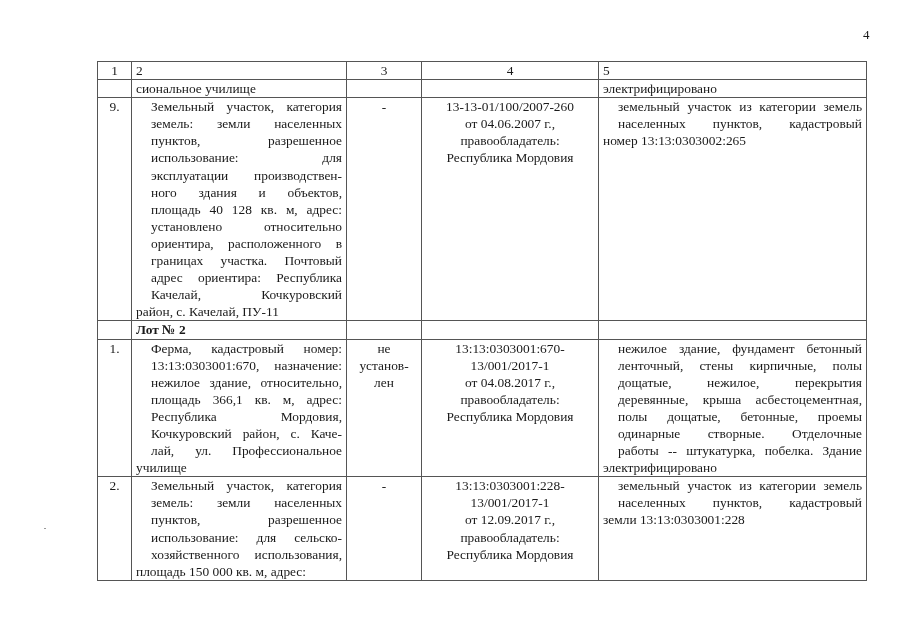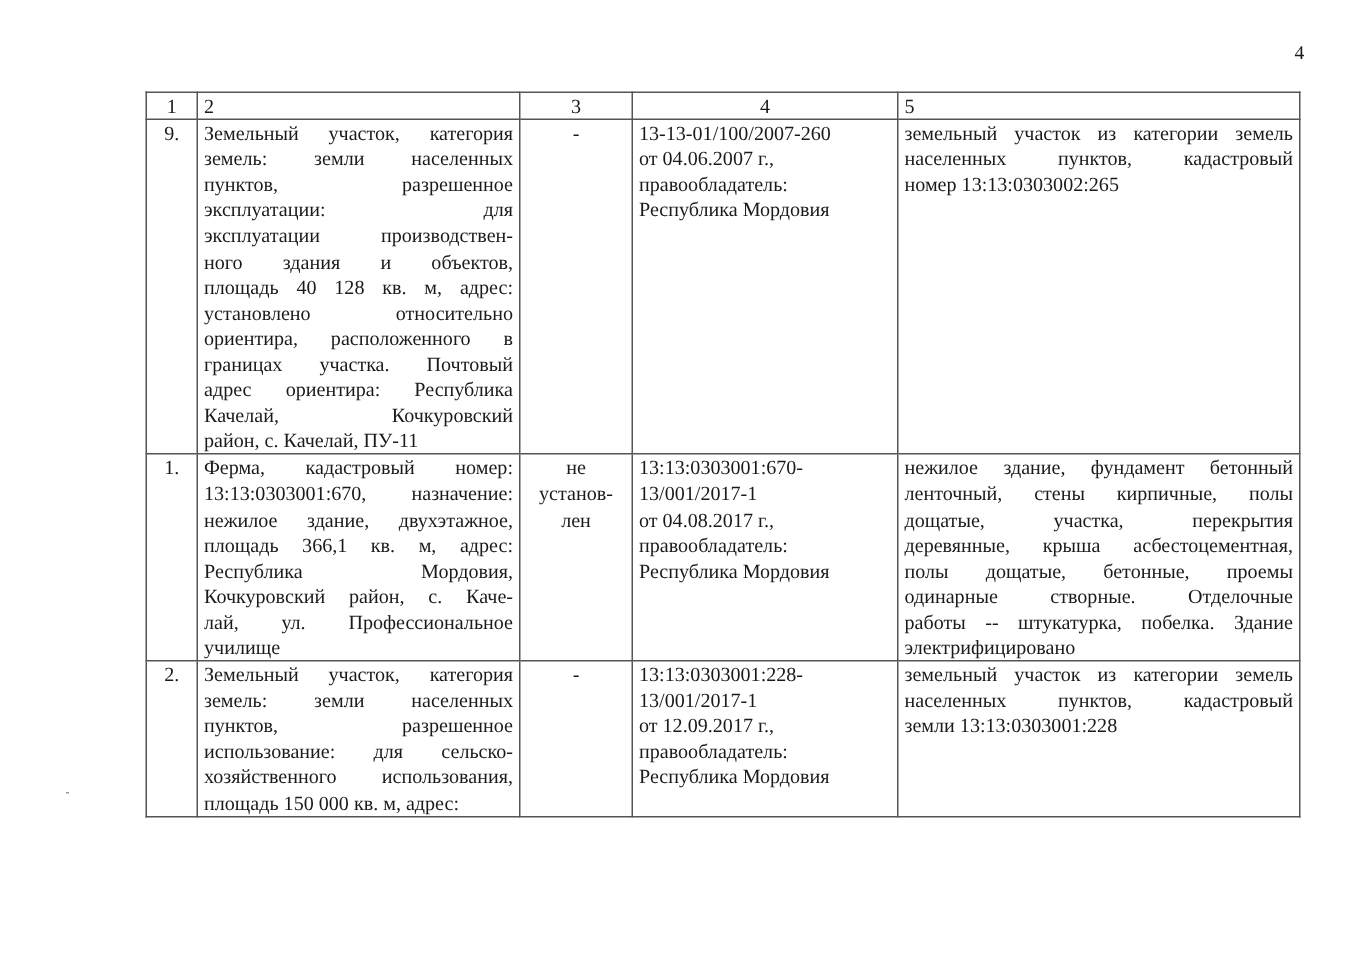--- a/index.html
+++ b/index.html
@@ -16,50 +16,57 @@
       border-collapse: collapse; table-layout: fixed;
       font-size: 13.4px; line-height: 17.1px;
     }
     table.doc td {
       border: 1px solid #555; padding: 0 4px; vertical-align: top; overflow: hidden;
     }
     table.doc tr.hdr td { text-align: center; height: 16px; }
     .c1 { width: 25px; text-align: center; }
     .c2 { width: 206px; text-align: justify; text-align-last: left; }
     .c3 { width: 66px; text-align: center; }
-    .c4 { width: 168px; text-align: left; }
+    .c4 { width: 168px; text-align: center; }
     .c5 { width: 259px; text-align: justify; text-align-last: left; }
     .line { display: block; }
-    .just { text-align: justify; text-align-last: justify; display: block; }
+    .just { text-align: justify; text-align-last: justify; display: block; margin-left: 15px; }
     .lot { font-weight: bold; text-align: center !important; }
   </style>
 </head>
 <body>
 
 <div class="page-number">4</div>
 <div class="stray-mark" style="left:44px;top:528px;"></div>
 
 <table class="doc">
   <tbody>
       <tr class="hdr">
     <td class="c1">1</td>
     <td class="c2" style="text-align:center">2</td>
     <td class="c3">3</td>
     <td class="c4" style="text-align:center">4</td>
     <td class="c5" style="text-align:center">5</td>
   </tr>
 
+  <tr>
+    <td class="c1"></td>
+    <td class="c2" style="text-align:left">сиональное училище</td>
+    <td class="c3"></td>
+    <td class="c4"></td>
+    <td class="c5" style="text-align:left">электрифицировано</td>
+  </tr>
 
   <tr>
     <td class="c1">9.</td>
     <td class="c2">
       <span class="just">Земельный участок, категория</span>
       <span class="just">земель: земли населенных</span>
       <span class="just">пунктов, разрешенное</span>
-      <span class="just">эксплуатации: для</span>
+      <span class="just">использование: для</span>
       <span class="just">эксплуатации производствен-</span>
       <span class="just">ного здания и объектов,</span>
       <span class="just">площадь 40 128 кв. м, адрес:</span>
       <span class="just">установлено относительно</span>
       <span class="just">ориентира, расположенного в</span>
       <span class="just">границах участка. Почтовый</span>
       <span class="just">адрес ориентира: Республика</span>
       <span class="just">Качелай, Кочкуровский</span>
       <span class="line">район, с. Качелай, ПУ-11</span>
     </td>
@@ -70,27 +77,34 @@
       <span class="line">правообладатель:</span>
       <span class="line">Республика Мордовия</span>
     </td>
     <td class="c5">
       <span class="just">земельный участок из категории земель</span>
       <span class="just">населенных пунктов, кадастровый</span>
       <span class="line">номер 13:13:0303002:265</span>
     </td>
   </tr>
 
+  <tr>
+    <td class="c1"></td>
+    <td class="c2 lot">Лот № 2</td>
+    <td class="c3"></td>
+    <td class="c4"></td>
+    <td class="c5"></td>
+  </tr>
 
   <tr>
     <td class="c1">1.</td>
     <td class="c2">
       <span class="just">Ферма, кадастровый номер:</span>
       <span class="just">13:13:0303001:670, назначение:</span>
-      <span class="just">нежилое здание, двухэтажное,</span>
+      <span class="just">нежилое здание, относительно,</span>
       <span class="just">площадь 366,1 кв. м, адрес:</span>
       <span class="just">Республика Мордовия,</span>
       <span class="just">Кочкуровский район, с. Каче-</span>
       <span class="just">лай, ул. Профессиональное</span>
       <span class="line">училище</span>
     </td>
     <td class="c3">
       <span class="line">не</span>
       <span class="line">установ-</span>
       <span class="line">лен</span>
@@ -98,21 +112,21 @@
     <td class="c4">
       <span class="line">13:13:0303001:670-</span>
       <span class="line">13/001/2017-1</span>
       <span class="line">от 04.08.2017 г.,</span>
       <span class="line">правообладатель:</span>
       <span class="line">Республика Мордовия</span>
     </td>
     <td class="c5">
       <span class="just">нежилое здание, фундамент бетонный</span>
       <span class="just">ленточный, стены кирпичные, полы</span>
-      <span class="just">дощатые, участка, перекрытия</span>
+      <span class="just">дощатые, нежилое, перекрытия</span>
       <span class="just">деревянные, крыша асбестоцементная,</span>
       <span class="just">полы дощатые, бетонные, проемы</span>
       <span class="just">одинарные створные. Отделочные</span>
       <span class="just">работы -- штукатурка, побелка. Здание</span>
       <span class="line">электрифицировано</span>
     </td>
   </tr>
 
   <tr>
     <td class="c1">2.</td>

